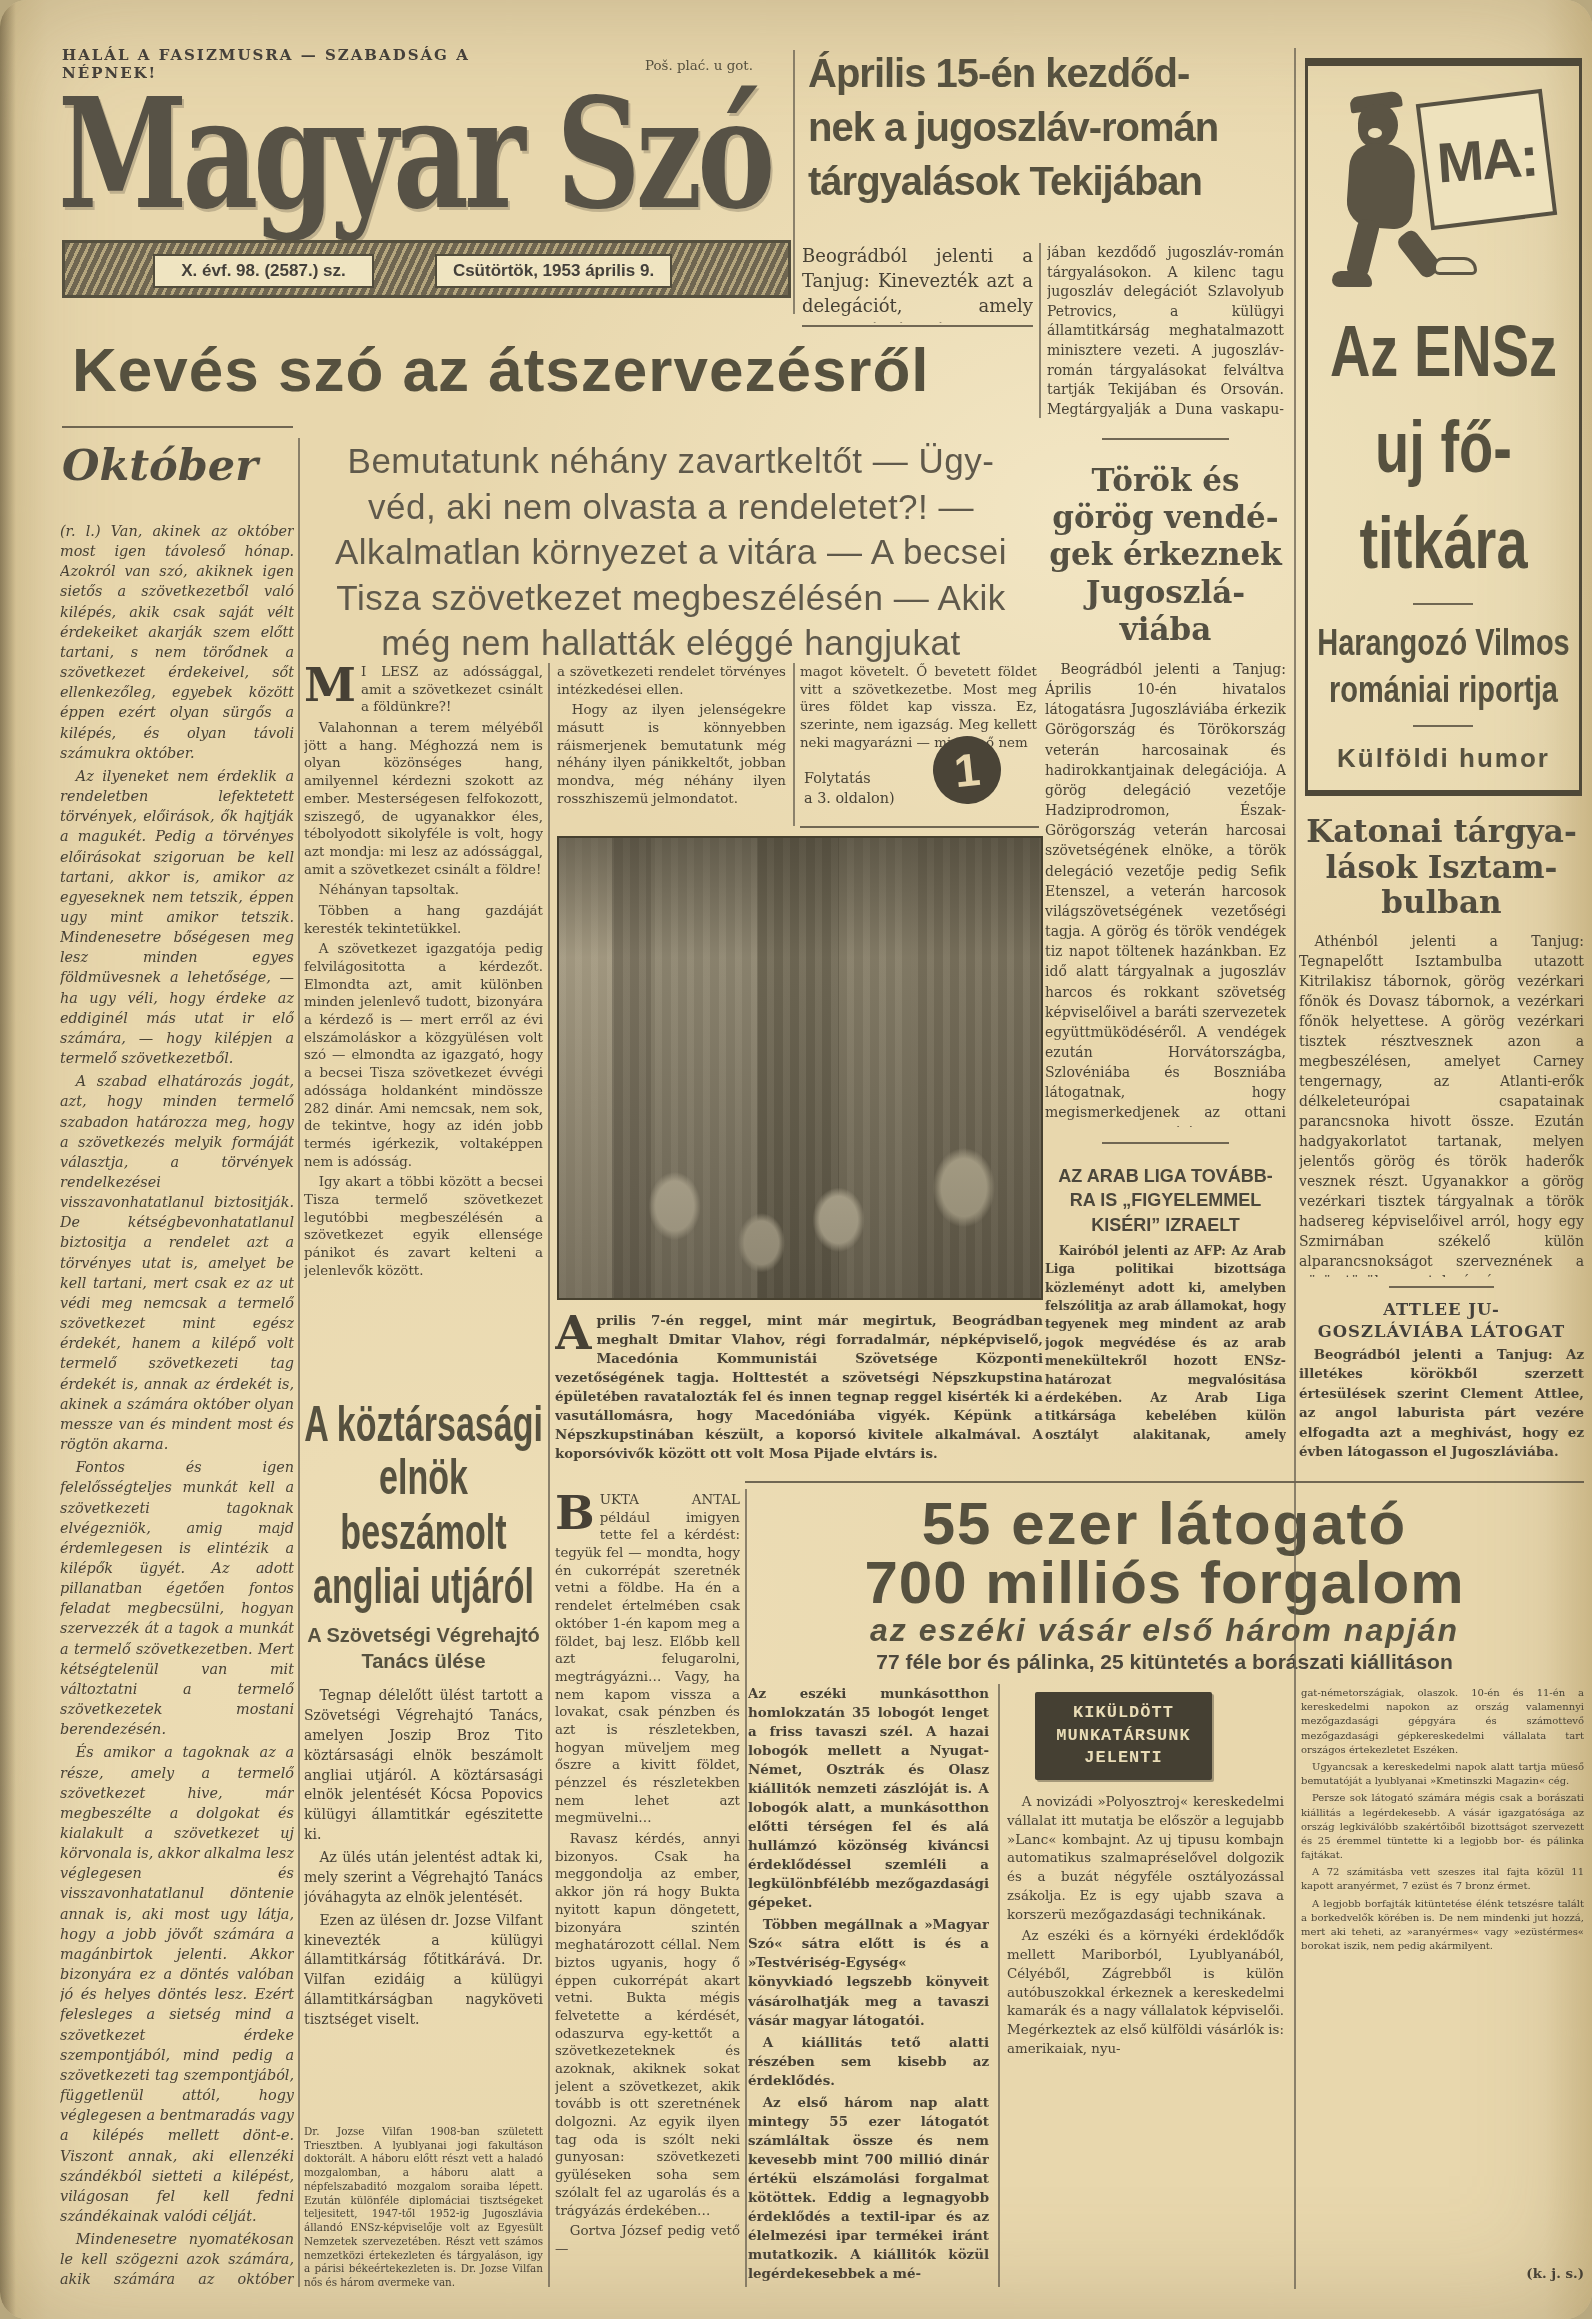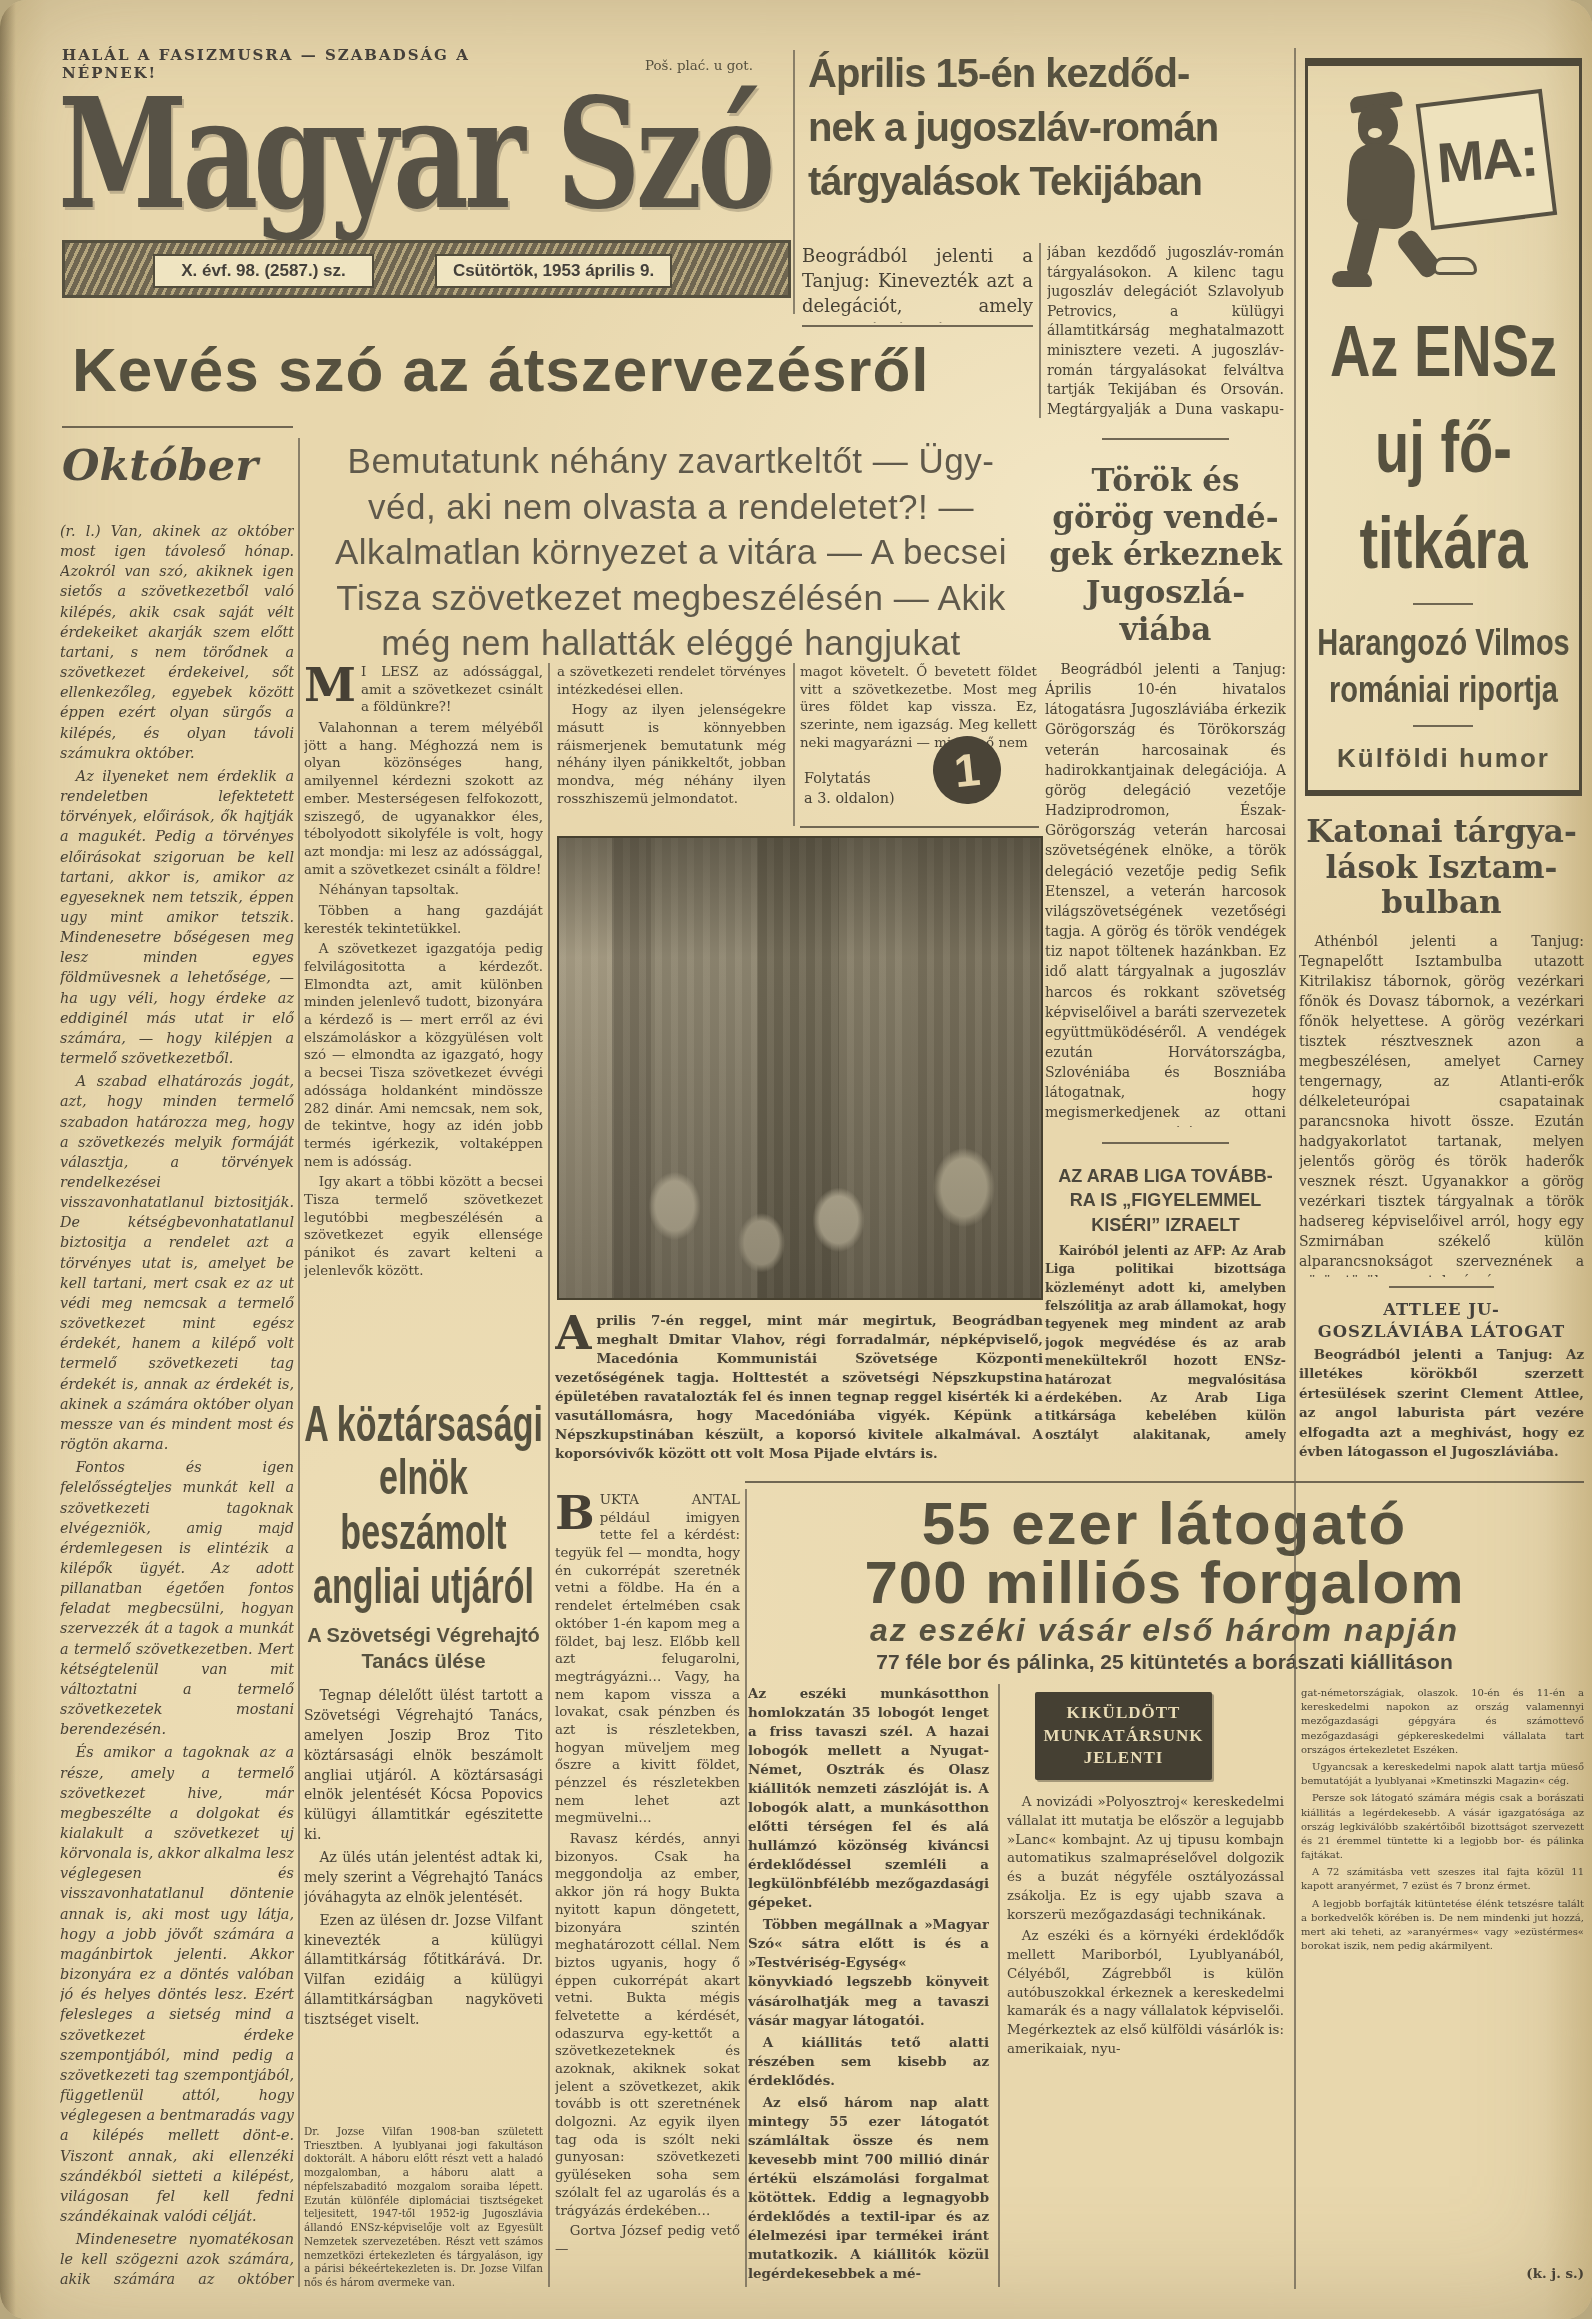--- a/index.html
+++ b/index.html
@@ -43,21 +43,21 @@
   }
   .display{font-family:"Liberation Sans",sans-serif;font-weight:bold;color:#56513f;}
   .sub-headline{
     font-family:"Liberation Sans",sans-serif;font-weight:400;font-size:35px;line-height:1.3;
     color:#5f594b;text-align:center;letter-spacing:0.5px;
   }
   .sidebar-box{border:3px solid #4e4838;border-top-width:8px;border-bottom-width:6px;box-sizing:border-box;background:rgba(235,222,185,.25);}
   .tall{transform:scaleY(1.3);transform-origin:center top;}
   .badge{
     background:#454033;color:#e9dcb6;display:flex;align-items:center;justify-content:center;text-align:center;
-    font-family:Liberation Serif, serif;font-weight:bold;font-size:17px;line-height:1.35;letter-spacing:1px;
+    font-family:Liberation Mono, monospace;font-weight:bold;font-size:17px;line-height:1.35;letter-spacing:1px;
     border-radius:2px;box-shadow:2px 2px 0 rgba(60,54,40,.4);
   }
   .circle-num{
     border-radius:50%;background:#4a4437;color:#e8d7ad;display:flex;align-items:center;justify-content:center;
     font-family:"Liberation Sans",sans-serif;font-weight:bold;font-size:46px;transform:rotate(-6deg);
   }
   .photo{
     box-sizing:border-box;border:2px solid #46402f;
     background:
       linear-gradient(180deg, rgba(62,57,45,.55), rgba(62,57,45,.05) 26%, rgba(40,36,28,.38) 100%),
@@ -214,21 +214,21 @@
 JELENTI</div>
 
   <div class="abs bt" style="left:1007px;top:1793px;width:277px;height:494px;font-size:13.4px;line-height:1.4;">
     <div class="para">A novizádi »Polyosztroj« kereskedelmi vállalat itt mutatja be először a legujabb »Lanc« kombajnt. Az uj tipusu kombajn automatikus szalmapréselővel dolgozik és a buzát négyféle osztályozással zsákolja. Ez is egy ujabb szava a korszerü mezőgazdasági technikának.</div>
     <div class="para">Az eszéki és a környéki érdeklődők mellett Mariborból, Lyublyanából, Célyéből, Zágrebből is külön autóbuszokkal érkeznek a kereskedelmi kamarák és a nagy vállalatok képviselői. Megérkeztek az első külföldi vásárlók is: amerikaiak, nyu-</div>
   </div>
 
   <div class="abs bt" style="left:1301px;top:1686px;width:283px;height:577px;font-size:10px;line-height:1.42;">
     <div class="para noindent">gat-németországiak, olaszok. 10-én és 11-én a kereskedelmi napokon az ország valamennyi mezőgazdasági gépgyára és számottevő mezőgazdasági gépkereskedelmi vállalata tart országos értekezletet Eszéken.</div>
     <div class="para">Ugyancsak a kereskedelmi napok alatt tartja müeső bemutatóját a lyublyanai »Kmetinszki Magazin« cég.</div>
-    <div class="para">Persze sok látogató számára mégis csak a borászati kiállitás a legérdekesebb. A vásár igazgatósága az ország legkiválóbb szakértőiből bizottságot szervezett és 21 éremmel tüntette ki a legjobb bor- és pálinka fajtákat.</div>
+    <div class="para">Persze sok látogató számára mégis csak a borászati kiállitás a legérdekesebb. A vásár igazgatósága az ország legkiválóbb szakértőiből bizottságot szervezett és 25 éremmel tüntette ki a legjobb bor- és pálinka fajtákat.</div>
     <div class="para">A 72 számitásba vett szeszes ital fajta közül 11 kapott aranyérmet, 7 ezüst és 7 bronz érmet.</div>
     <div class="para">A legjobb borfajták kitüntetése élénk tetszésre talált a borkedvelők körében is. De nem mindenki jut hozzá, mert aki teheti, az »aranyérmes« vagy »ezüstérmes« borokat iszik, nem pedig akármilyent.</div>
   </div>
   <div class="abs" style="left:1301px;top:2265px;width:283px;text-align:right;font-weight:bold;font-size:13.4px;color:var(--ink);">(k. j. s.)</div>
 
   <div class="abs vline" style="left:1294px;top:48px;height:2241px;"></div>
 
   <div class="abs sidebar-box" style="left:1305px;top:58px;width:277px;height:738px;">
     <div class="abs cartoon" style="left:14px;top:16px;">
       <div class="c-part c-cap"></div>

